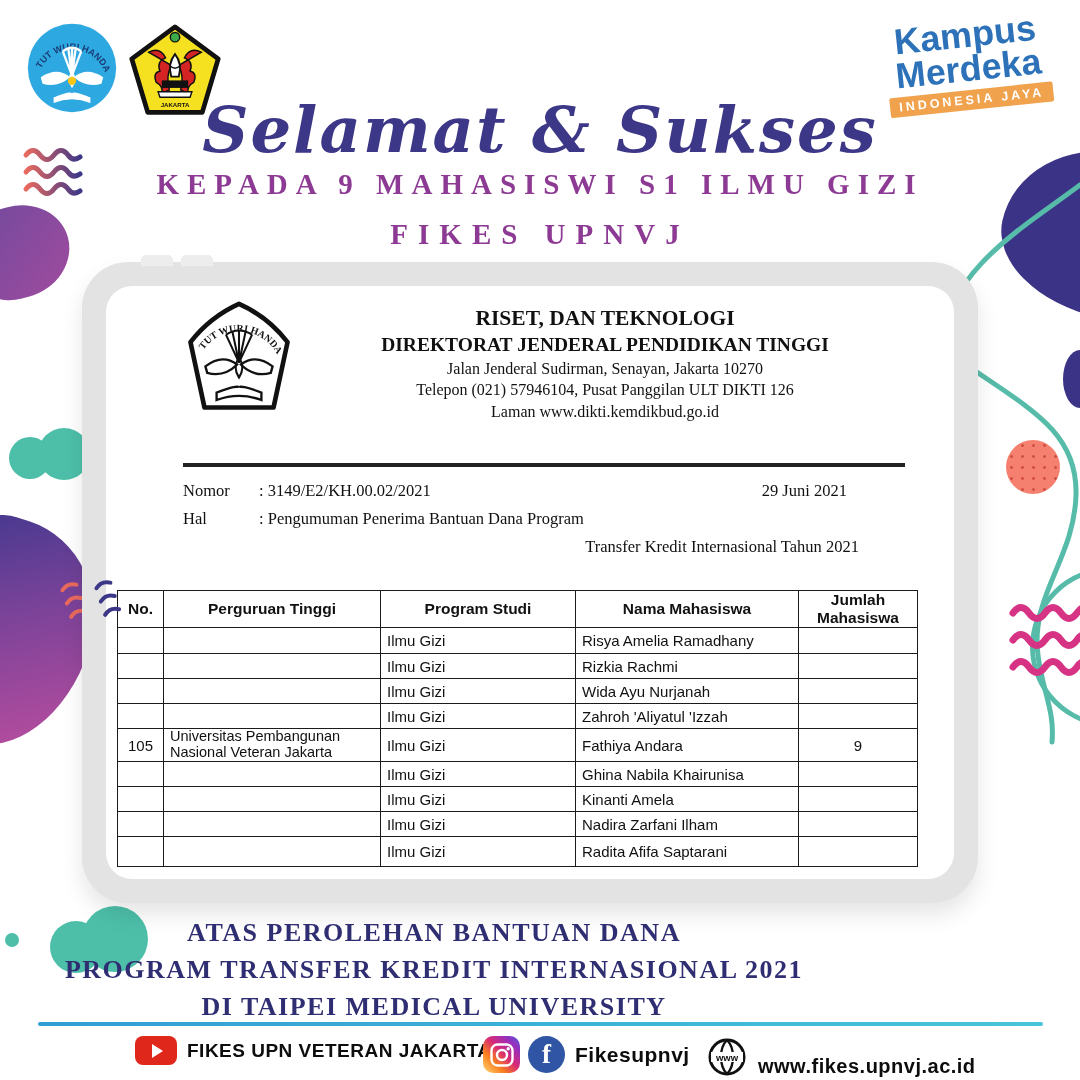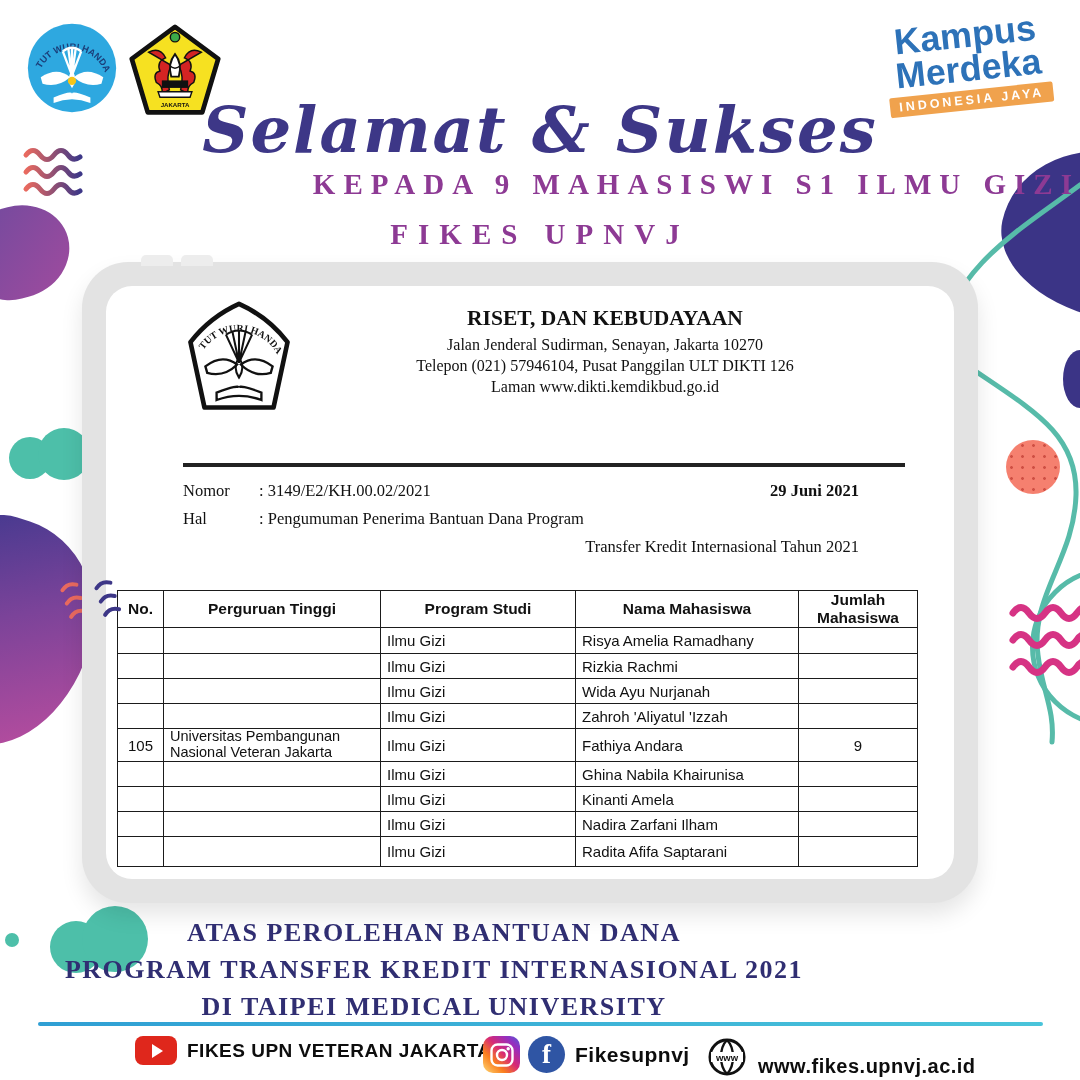--- a/index.html
+++ b/index.html
@@ -39,38 +39,38 @@
   .lh1{font-weight:bold;font-size:21.5px;}
   .lh2{font-weight:bold;font-size:21.5px;}
   .lh3{font-weight:bold;font-size:19.5px;margin-top:1px;}
   .lh4{font-size:16px;margin-top:3px;}
   .lh5{font-size:16px;margin-top:2px;font-family:Liberation Serif, serif;}
   .lh6{font-size:16px;margin-top:2px;}
   .rule{left:183px;top:463px;width:722px;height:0;border-top:4px solid #222;}
 
   .meta{left:183px;top:477px;width:676px;font-size:16.5px;line-height:28px;}
   .meta .lbl{display:inline-block;width:76px;}
-  .meta .date{position:absolute;right:0;top:0;font-weight:bold;}
+  .meta .date{position:absolute;right:12px;top:0;}
   .meta .cont{text-align:right;}
 
   .doc-table{left:117px;top:590px;}
   table.lt{border-collapse:collapse;table-layout:fixed;width:800px;
            font-family:Liberation Sans, sans-serif;font-size:15px;color:#111;}
   table.lt th,table.lt td{border:1.5px solid #1b1b1b;padding:0 6px;vertical-align:middle;overflow:hidden;}
   table.lt th{font-size:15.5px;font-weight:bold;text-align:center;line-height:1.15;}
   td.c{text-align:center;}
   td.pt-cell{line-height:1.1;font-size:14.5px;}
 
   
   .logo1{left:26px;top:22px;width:92px;height:92px;}
   .logo2{left:128px;top:24px;width:94px;height:94px;}
   .title{left:0;top:55px;width:1080px;text-align:center;
          font-family:"DejaVu Serif",serif;font-style:italic;font-weight:bold;
          font-size:64px;color:#3d3787;letter-spacing:2px;margin-top:37px;}
-  .subtitle1{left:0;top:168px;width:1080px;text-align:right;
+  .subtitle1{left:0;top:168px;width:1080px;text-align:center;
          font-family:"Liberation Serif",serif;font-weight:bold;
          font-size:29px;letter-spacing:8px;color:#8d3a94;}
   .subtitle2{left:0;top:218px;width:1080px;text-align:center;
          font-family:"Liberation Serif",serif;font-weight:bold;
          font-size:29px;letter-spacing:10px;color:#8d3a94;}
 
   .kampus{left:868px;top:18px;width:200px;transform:rotate(-6deg);text-align:center;}
   .kampus .kw{font-weight:bold;font-size:36px;line-height:.95;color:#2d72b8;
               text-shadow:1px 1px 0 #fff,-1px -1px 0 #fff;}
   .kampus .banner{display:inline-block;margin-top:4px;background:#f0a24d;color:#fff;
@@ -225,21 +225,22 @@
       <path d="M60 68 L46 38 M60 68 L53 35 M60 68 L60 33 M60 68 L67 35 M60 68 L74 38"></path>
       <path d="M46 38 Q60 29 74 38"></path>
     </g>
     <path d="M24 72 Q42 58 58 70 Q44 84 26 79 Z" fill="none" stroke="#111" stroke-width="2.5"></path>
     <path d="M96 72 Q78 58 62 70 Q76 84 94 79 Z" fill="none" stroke="#111" stroke-width="2.5"></path>
     <path d="M60 62 q7 12 0 22 q-7 -10 0 -22" fill="none" stroke="#111" stroke-width="2.2"></path>
     <path d="M36 100 Q60 91 60 95 Q60 91 84 100 L84 108 Q60 99 36 108 Z" fill="none" stroke="#111" stroke-width="2.5"></path>
   </svg>
 
   <div class="abs doc letterhead">
-    <div class="lh2">RISET, DAN KEBUDAYAAN</div>
+    <div class="lh2">RISET, DAN TEKNOLOGI</div>
+    <div class="lh3">DIREKTORAT JENDERAL PENDIDIKAN TINGGI</div>
     <div class="lh4">Jalan Jenderal Sudirman, Senayan, Jakarta 10270</div>
     <div class="lh5">Telepon (021) 57946104, Pusat Panggilan ULT DIKTI 126</div>
     <div class="lh6">Laman www.dikti.kemdikbud.go.id</div>
   </div>
   <div class="abs rule"></div>
 
   <div class="abs doc meta">
     <div>
       <span class="lbl">Nomor</span><span>: 3149/E2/KH.00.02/2021</span>
       <span class="date">29 Juni 2021</span>

